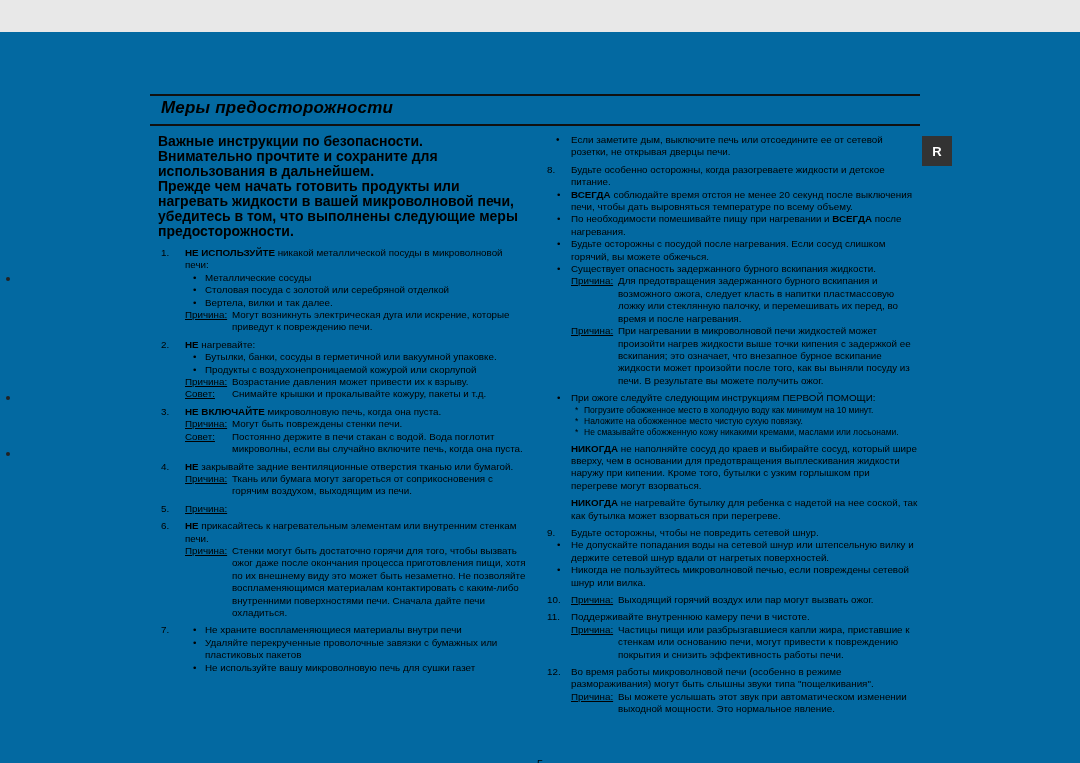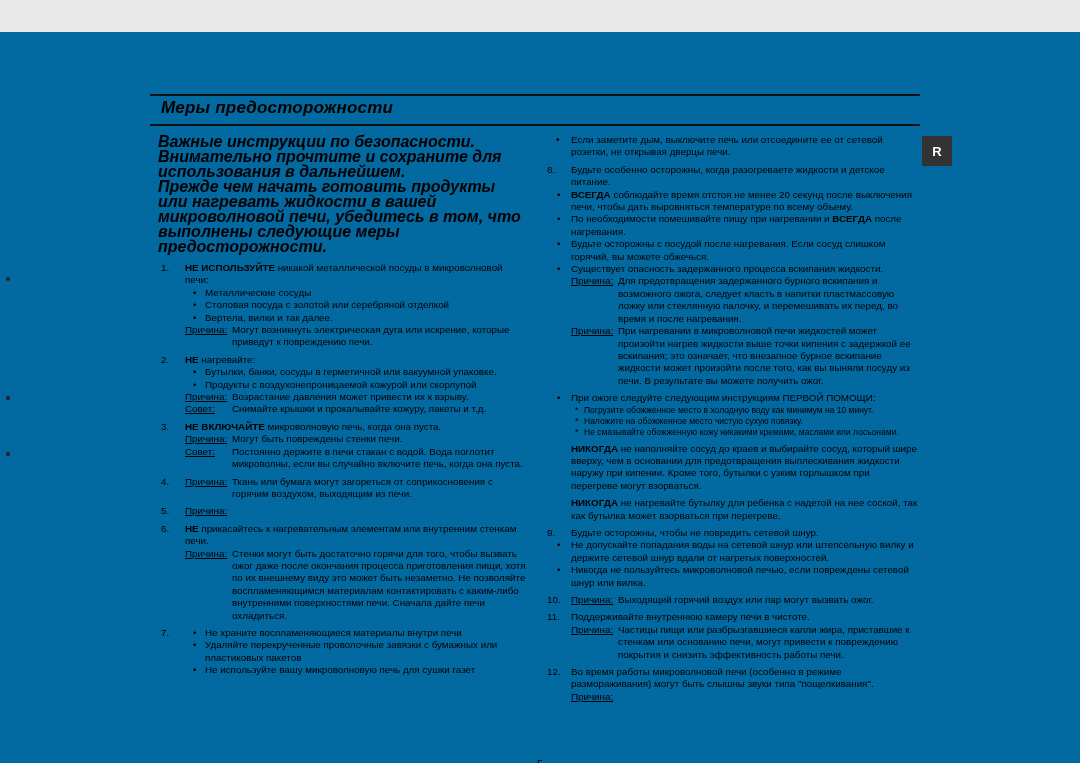--- a/index.html
+++ b/index.html
@@ -9,21 +9,21 @@
   .rule-top{top:62px;}
   .rule-bottom{top:92px;}
   .title{position:absolute;left:161px;top:66px;margin:0;font-size:17px;font-weight:700;
          font-style:italic;letter-spacing:.2px;}
   .r-tab{position:absolute;left:922px;top:104px;width:30px;height:30px;background:#333;
          color:#fff;display:flex;align-items:center;justify-content:center;
          font-size:13px;font-weight:700;}
   .col{position:absolute;top:102px;font-size:9.8px;line-height:12.4px;}
   .col-left{left:158px;width:368px;}
   .col-right{left:544px;width:374px;}
-  .intro{font-style:italic;font-weight:700;font-size:16px;line-height:15px;margin-bottom:8px;}
+  .intro{font-weight:700;font-size:14px;line-height:15px;margin-bottom:8px;}
   .block{display:flex;margin-bottom:5px;}
   .num{flex:none;width:27px;box-sizing:border-box;padding-left:3px;}
   .num.bullet{padding-left:12px;font-size:10px;}
   .content{flex:1;min-width:0;}
   .b{font-weight:700;}
   .brow{display:flex;padding-left:8px;}
   .dot{flex:none;width:12px;}
   .btxt{flex:1;min-width:0;}
   .col-right .brow{padding-left:0;}
   .col-right .brow .dot{margin-left:-14px;width:14px;}
@@ -117,20 +117,21 @@
             </div>
             <div class="lrow">
               <span class="lbl">Совет:</span>
               <div class="ltxt">Постоянно держите в печи стакан с водой. Вода поглотит микроволны, если вы случайно включите печь, когда она пуста.</div>
             </div>
           </div>
         </div>
         <div class="block">
           <div class="num">4.</div>
           <div class="content">
+            <div class="head"><span class="b">НЕ</span><span> закрывайте задние вентиляционные отверстия тканью или бумагой.</span></div>
             <div class="lrow">
               <span class="lbl">Причина:</span>
               <div class="ltxt">Ткань или бумага могут загореться от соприкосновения с горячим воздухом, выходящим из печи.</div>
             </div>
           </div>
         </div>
         <div class="block">
           <div class="num">5.</div>
           <div class="content">
             <div class="lrow">
@@ -186,21 +187,21 @@
           <div class="brow">
             <span class="dot">•</span>
             <div class="btxt"><span>По необходимости помешивайте пищу при нагревании и </span><span class="b">ВСЕГДА</span><span> после нагревания.</span></div>
           </div>
           <div class="brow">
             <span class="dot">•</span>
             <div class="btxt">Будьте осторожны с посудой после нагревания. Если сосуд слишком горячий, вы можете обжечься.</div>
           </div>
           <div class="brow">
             <span class="dot">•</span>
-            <div class="btxt">Существует опасность задержанного процесса вскипания жидкости.</div>
+            <div class="btxt">Существует опасность задержанного бурного вскипания жидкости.</div>
           </div>
           <div class="lrow">
             <span class="lbl">Причина:</span>
             <div class="ltxt">Для предотвращения задержанного бурного вскипания и возможного ожога, следует класть в напитки пластмассовую ложку или стеклянную палочку, и перемешивать их перед, во время и после нагревания.</div>
           </div>
           <div class="lrow">
             <span class="lbl">Причина:</span>
             <div class="ltxt">При нагревании в микроволновой печи жидкостей может произойти нагрев жидкости выше точки кипения с задержкой ее вскипания; это означает, что внезапное бурное вскипание жидкости может произойти после того, как вы выняли посуду из печи. В результате вы можете получить ожог.</div>
           </div>
           <div class="brow mt">
@@ -255,20 +256,21 @@
             <div class="ltxt">Частицы пищи или разбрызгавшиеся капли жира, приставшие к стенкам или основанию печи, могут привести к повреждению покрытия и снизить эффективность работы печи.</div>
           </div>
         </div>
       </div>
       <div class="block">
         <div class="num">12.</div>
         <div class="content">
           <div class="head">Во время работы микроволновой печи (особенно в режиме размораживания) могут быть слышны звуки типа "пощелкивания".</div>
           <div class="lrow">
             <span class="lbl">Причина:</span>
+            <div class="ltxt">Вы можете услышать этот звук при автоматическом изменении выходной мощности. Это нормальное явление.</div>
           </div>
         </div>
       </div>
     </div>
 
   <div class="page-num">5</div>
 
   <div class="crop" style="left:108px"></div>
   <div class="crop" style="left:952px"></div>
 </div>

